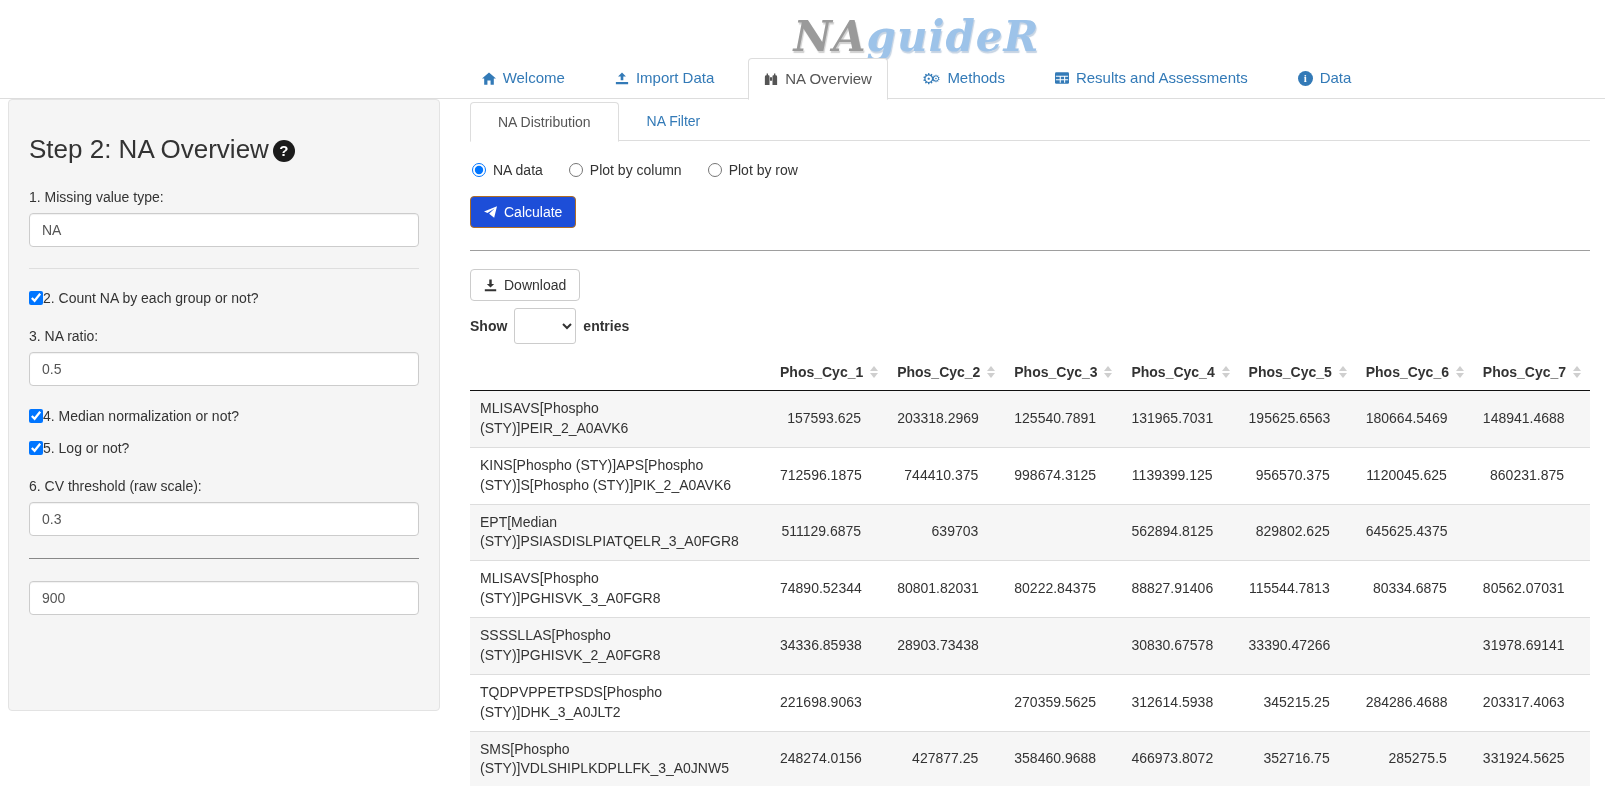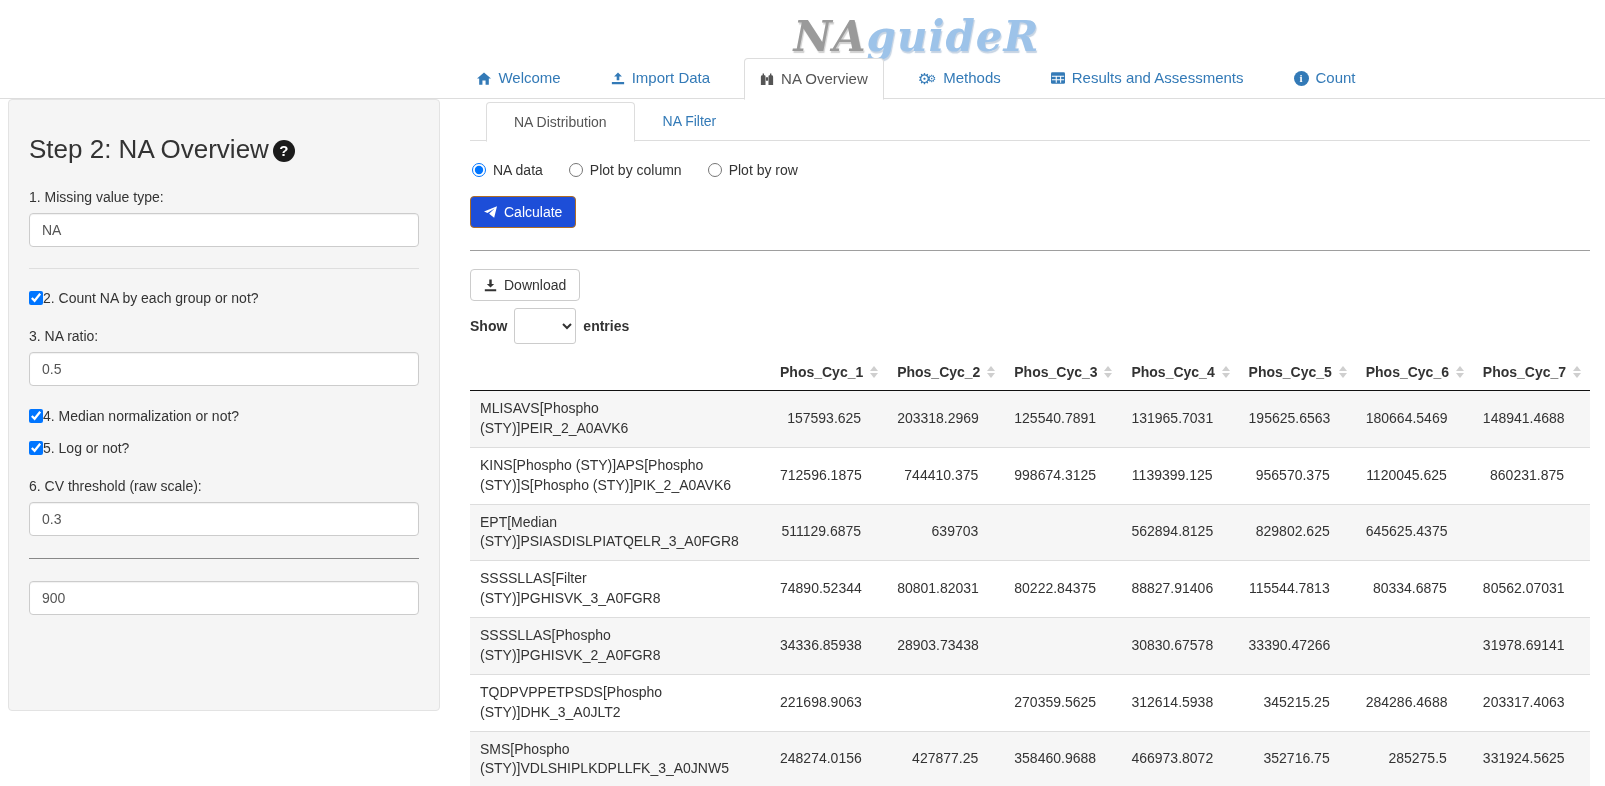--- a/index.html
+++ b/index.html
@@ -51,21 +51,21 @@
   .chk-row input { width:14px; height:14px; }
   .gap18 { height:6px; }
 
   
   .main-panel { flex:1; margin-left:30px; margin-right:15px; }
   .subtab-wrap { border-bottom:1px solid #ddd; height:42px; }
   .subtabs { display:flex; align-items:flex-end; height:42px; list-style:none; }
   .subtabs li a { display:block; padding:11px 27px; color:#337ab7; text-decoration:none;
     border:1px solid transparent; border-radius:4px 4px 0 0; cursor:pointer; }
   .subtabs li.active a { background:#fff; color:#555; border-color:#ddd;
-    border-bottom:1px solid #fff; margin-bottom:-1px;margin-left:16px; }
+    border-bottom:1px solid #fff; margin-bottom:-1px; }
 
   .radio-row { display:flex; align-items:center; gap:26px; margin:21px 2px 18px 2px; }
   .radio-item { display:flex; align-items:center; gap:7px; }
   .radio-item input { width:14px; height:14px; }
 
   .btn-calc { display:inline-flex; align-items:center; gap:7px; padding:7px 13px;
     background:#1d4ed8; border:1px solid #b06d24; border-radius:4px; color:#fff;
     font-size:14px; cursor:pointer; font-family:"Liberation Sans",sans-serif; }
   .main-hr { border:none; border-top:1px solid #9e9e9e; margin:22px 0 18px 0; }
   .btn-dl { display:inline-flex; align-items:center; gap:7px; padding:7px 13px;
@@ -152,21 +152,21 @@
             </svg>
           </span>
           <span>Results and Assessments</span>
         </a>
       </li>
       <li>
         <a>
           <span class="nav-icon">
             <span class="circle-icon">i</span>
           </span>
-          <span>Count</span>
+          <span>Data</span>
         </a>
       </li>
     </ul>
 </div>
 
 <div class="content-row">
 
   <div class="sidebar">
     <h2><span>Step 2: NA Overview</span><span class="qicon">?</span></h2>
 
@@ -320,21 +320,21 @@
             <td class="rowname">EPT[Median (STY)]PSIASDISLPIATQELR_3_A0FGR8</td>
             <td>511129.6875</td>
             <td>639703</td>
             <td></td>
             <td>562894.8125</td>
             <td>829802.625</td>
             <td>645625.4375</td>
             <td></td>
           </tr>
           <tr class="even">
-            <td class="rowname">SSSSLLAS[Filter (STY)]PGHISVK_3_A0FGR8</td>
+            <td class="rowname">MLISAVS[Phospho (STY)]PGHISVK_3_A0FGR8</td>
             <td>74890.52344</td>
             <td>80801.82031</td>
             <td>80222.84375</td>
             <td>88827.91406</td>
             <td>115544.7813</td>
             <td>80334.6875</td>
             <td>80562.07031</td>
           </tr>
           <tr class="odd">
             <td class="rowname">SSSSLLAS[Phospho (STY)]PGHISVK_2_A0FGR8</td>

